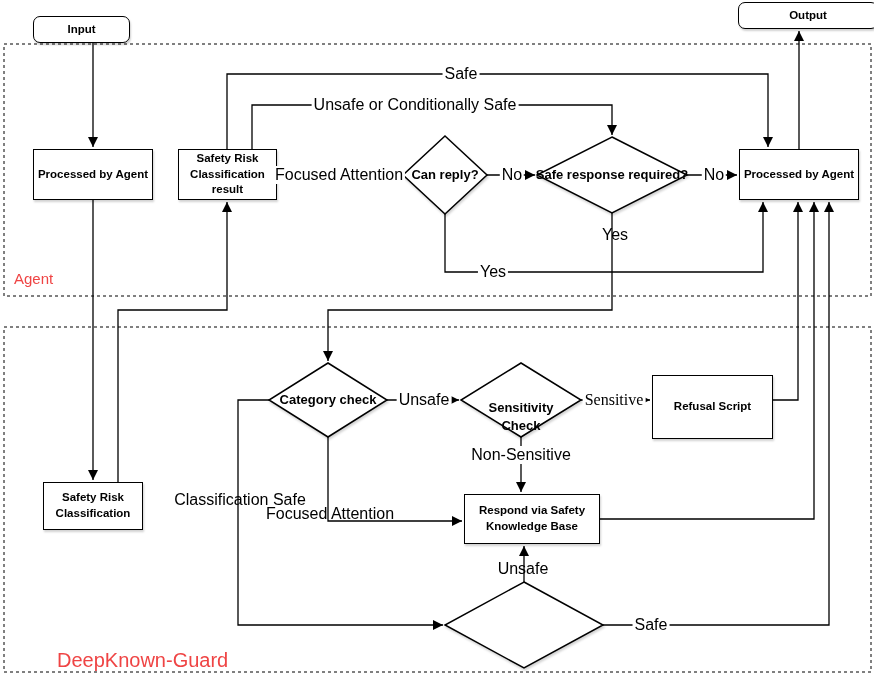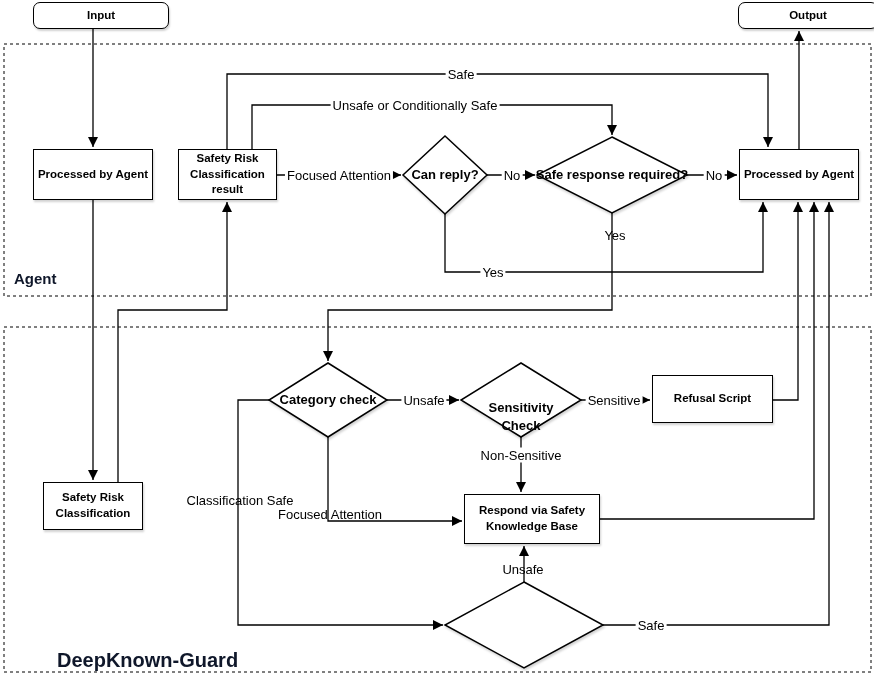--- a/index.html
+++ b/index.html
@@ -41,30 +41,30 @@
     font-weight: 700;
     line-height: 1.35;
     color: #000000;
     white-space: pre-line;
   }
   .elabel {
     position: absolute;
     transform: translate(-50%, -50%);
     background: #ffffff;
     padding: 0 2px;
-    font-size: 13px;
+    font-size: 16px;
     font-weight: 400;
     color: #000000;
     white-space: nowrap;
   }
   .elabel.nobg { background: transparent; }
   .container-label {
     position: absolute;
-    font-weight: 700;
-    color: #0f172a;
+    font-weight: 400;
+    color: #ef4444;
     white-space: nowrap;
   }
   .container-label.agent { left: 14px; top: 270px; font-size: 15px; }
   .container-label.guard { left: 10px; top: 649px; font-size: 20px; margin-left: 47px; }
 </style>
 </head>
 <body>
 
 <div class="canvas">
 
@@ -99,47 +99,47 @@
     <path class="edge" d="M521 437 V492" marker-end="url(#arrow)"></path>
     <path class="edge" d="M328 437 V521 H462" marker-end="url(#arrow)"></path>
     <path class="edge" d="M269 400 H238 V625 H443" marker-end="url(#arrow)"></path>
     <path class="edge" d="M524 582 V546" marker-end="url(#arrow)"></path>
     <path class="edge" d="M603 625 H829 V202" marker-end="url(#arrow)"></path>
     <path class="edge" d="M584 519 H814 V202" marker-end="url(#arrow)"></path>
     <path class="edge" d="M773 400 H798 V202" marker-end="url(#arrow)"></path>
     <path class="edge" d="M799 149 V31" marker-end="url(#arrow)"></path>
   </svg>
 
-  <div class="node small" style="left:33px; top:2px; width:136px; height:27px;">Input</div>
+  <div class="node small" style="left:33px; top:16px; width:97px; height:27px;">Input</div>
   <div class="node small" style="left:738px; top:2px; width:140px; height:27px;">Output</div>
   <div class="node" style="left:33px; top:149px; width:120px; height:51px;">Processed by Agent</div>
   <div class="node" style="left:178px; top:149px; width:99px; height:51px;">Safety Risk
 Classification result</div>
   <div class="node" style="left:739px; top:149px; width:120px; height:51px;">Processed by Agent</div>
   <div class="node" style="left:43px; top:482px; width:100px; height:48px;">Safety Risk
 Classification</div>
-  <div class="node" style="left:652px; top:375px; width:121px; height:48px;">Refusal Script</div>
+  <div class="node" style="left:652px; top:375px; width:121px; height:64px;">Refusal Script</div>
   <div class="node" style="left:464px; top:494px; width:136px; height:50px;">Respond via Safety
 Knowledge Base</div>
 
   <div class="dlabel" style="left:445px; top:175px;">Can reply?</div>
   <div class="dlabel" style="left:612px; top:175px;">Safe response required?</div>
   <div class="dlabel" style="left:328px; top:400px;">Category check</div>
   <div class="dlabel" style="left:521px; top:417px;">Sensitivity
 Check</div>
 
   <div class="elabel" style="left:461px; top:74px;">Safe</div>
   <div class="elabel" style="left:415px; top:105px;">Unsafe or Conditionally Safe</div>
   <div class="elabel" style="left:339px; top:175px;">Focused Attention</div>
   <div class="elabel" style="left:512px; top:175px;">No</div>
   <div class="elabel" style="left:714px; top:175px;">No</div>
   <div class="elabel" style="left:493px; top:272px;">Yes</div>
   <div class="elabel nobg" style="left:615px; top:235px;">Yes</div>
   <div class="elabel" style="left:424px; top:400px;">Unsafe</div>
-  <div class="elabel" style="left:614px; top:400px;">Sensitive</div>
+  <div class="elabel" style="left:614px; top:400px;font-family:Liberation Serif, serif;">Sensitive</div>
   <div class="elabel" style="left:521px; top:455px;">Non-Sensitive</div>
   <div class="elabel nobg" style="left:240px; top:500px;">Classification Safe</div>
   <div class="elabel nobg" style="left:330px; top:514px;">Focused Attention</div>
   <div class="elabel nobg" style="left:523px; top:569px;">Unsafe</div>
   <div class="elabel" style="left:651px; top:625px;">Safe</div>
 
   <div class="container-label agent">Agent</div>
   <div class="container-label guard">DeepKnown-Guard</div>
 
 </div>

